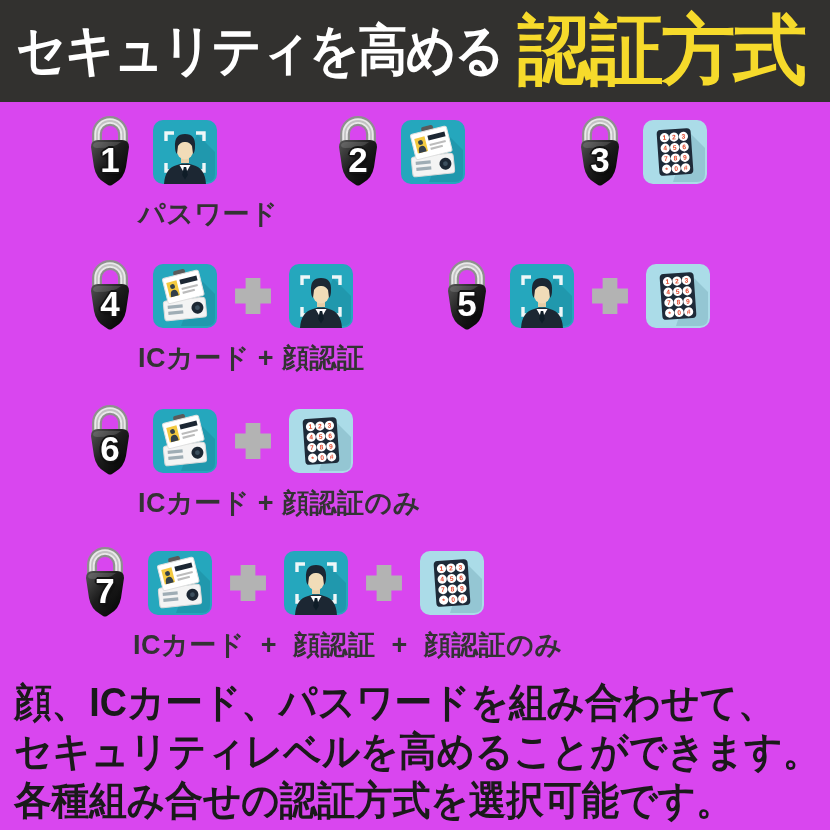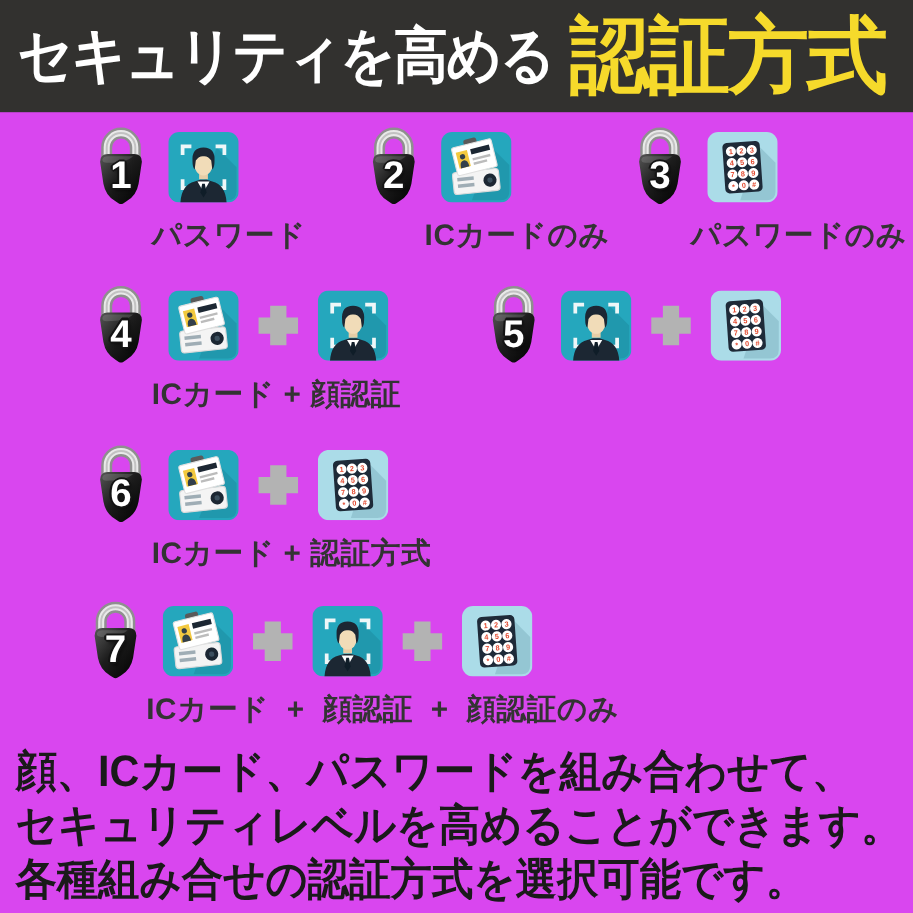--- a/index.html
+++ b/index.html
@@ -176,40 +176,38 @@
         <span class="lock-num">2</span>
       </div>
       <div class="icons">
         <span class="auth-icon">
             <svg width="64" height="64">
               <use href="#sym-iccard"></use>
             </svg>
           </span>
       </div>
     </div>
-    <div class="method-label">ICカードのみ</div>
   </div>
 
   <div class="method" style="left:575px;top:114px;">
     <div class="method-top">
       <div class="lock">
         <svg width="50" height="76">
             <use href="#sym-lock"></use>
           </svg>
         <span class="lock-num">3</span>
       </div>
       <div class="icons">
         <span class="auth-icon">
             <svg width="64" height="64">
               <use href="#sym-keypad"></use>
             </svg>
           </span>
       </div>
     </div>
-    <div class="method-label">パスワードのみ</div>
   </div>
 
   <div class="method" style="left:85px;top:258px;">
     <div class="method-top">
       <div class="lock">
         <svg width="50" height="76">
             <use href="#sym-lock"></use>
           </svg>
         <span class="lock-num">4</span>
       </div>
@@ -275,21 +273,21 @@
         <span class="plus"><svg width="38" height="38">
               <use href="#sym-plus"></use>
             </svg></span>
         <span class="auth-icon">
             <svg width="64" height="64">
               <use href="#sym-keypad"></use>
             </svg>
           </span>
       </div>
     </div>
-    <div class="method-label">ICカード + 認証方式</div>
+    <div class="method-label">ICカード + 顔認証のみ</div>
   </div>
 
   <div class="method" style="left:80px;top:545px;">
     <div class="method-top">
       <div class="lock">
         <svg width="50" height="76">
             <use href="#sym-lock"></use>
           </svg>
         <span class="lock-num">7</span>
       </div>

